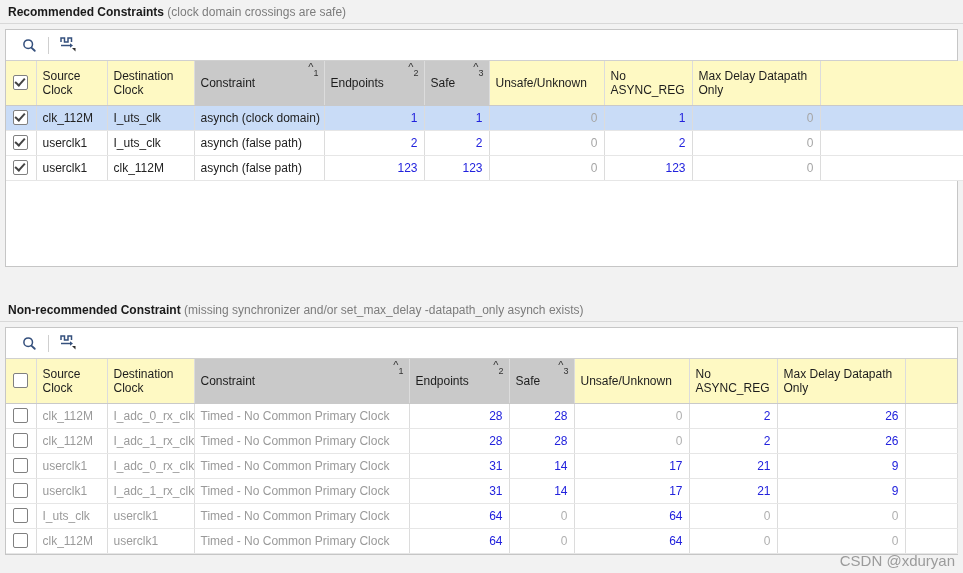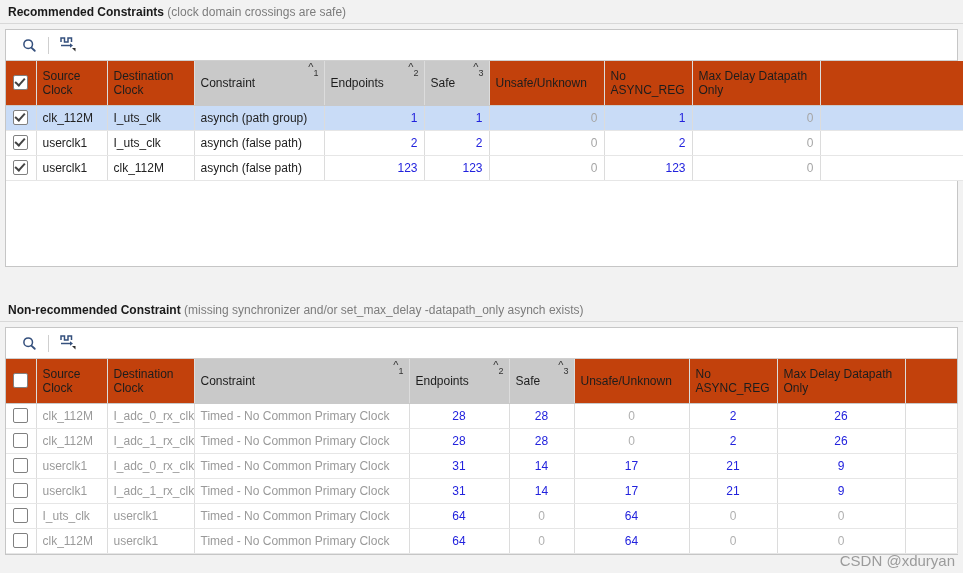--- a/index.html
+++ b/index.html
@@ -64,21 +64,21 @@
     border-right: 1px solid #dcdcdc;
     border-bottom: 1px solid #e6e6e6;
     padding: 0 6px;
     box-sizing: border-box;
     overflow: hidden;
     font-weight: normal;
     font-size: 12px;
   }
   table.grid th {
     height: 44px;
-    background: #c2410c;
+    background: #fef9c3;
     border-bottom: 1px solid #c9c9c9;
     text-align: left;
     vertical-align: middle;
     color: #1d1d1d;
     position: relative;
     line-height: 14px;
   }
   table.grid th.sorted { background: #c9c9c9; }
   table.grid th.filler { border-right: none; }
 
@@ -99,21 +99,21 @@
     vertical-align: middle;
     white-space: nowrap;
   }
   td.num { text-align: right; color: #2222dd; }
   td.num.zero { color: #a6a6a6; }
   td.chk { text-align: center; padding: 0; }
   td.filler { border-right: none; }
 
   tr.selected td { background: #c9dcf7; }
   tr.dim td { color: #9a9a9a; }
-  tr.dim td.num { color: #2222dd; text-align: center; }
+  tr.dim td.num { color: #2222dd; }
   tr.dim td.num.zero { color: #b0b0b0; }
 
   .cb {
     width: 13px; height: 13px;
     border: 1px solid #808080;
     border-radius: 2px;
     background: #fff;
     display: inline-block;
     position: relative;
     vertical-align: middle;
@@ -200,21 +200,21 @@
               <th><span style="white-space: pre-line;">Max Delay Datapath
 Only</span></th>
               <th class="filler"></th>
             </tr>
           </thead>
           <tbody>
             <tr class="selected">
               <td class="chk"><span class="cb checked"></span></td>
               <td>clk_112M</td>
               <td>I_uts_clk</td>
-              <td>asynch (path group)</td>
+              <td>asynch (clock domain)</td>
               <td class="num">1</td>
               <td class="num">1</td>
               <td class="num zero">0</td>
               <td class="num">1</td>
               <td class="num zero">0</td>
               <td class="filler"></td>
             </tr>
             <tr class="">
               <td class="chk"><span class="cb checked"></span></td>
               <td>userclk1</td>

